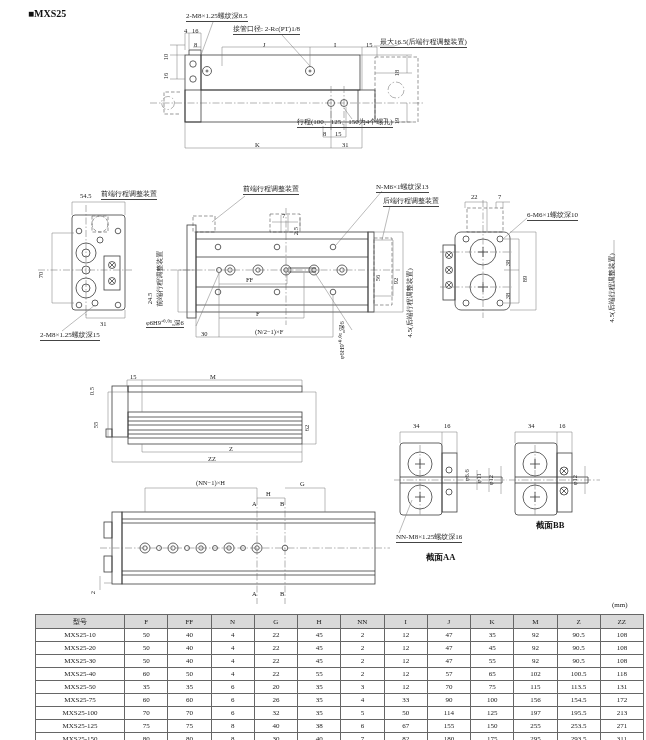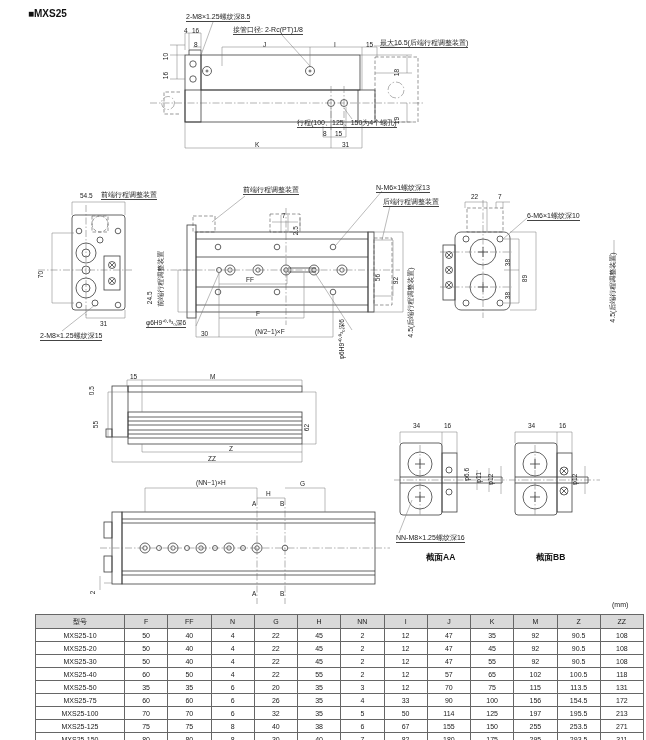--- a/index.html
+++ b/index.html
@@ -1,17 +1,17 @@
 <!DOCTYPE html>
 <html><head>
 <meta charset="utf-8">
 <style>
   html,body{margin:0;padding:0;background:#fff;}
   #page{position:relative;width:646px;height:740px;background:#fff;overflow:hidden;
-        font-family:Liberation Sans, sans-serif;color:#1a1a1a;}
+        font-family:Liberation Serif, serif;color:#1a1a1a;}
   .lbl{position:absolute;font-size:6.5px;line-height:1.1;color:#222;white-space:nowrap;}
   .cjk{font-size:7px;}
   .ul{border-bottom:0.5px solid #444;padding-bottom:0.5px;}
   .v{transform:rotate(-90deg);transform-origin:0 100%;}
   .cap{font-size:8.5px;font-weight:bold;color:#111;}
   #title{position:absolute;left:28px;top:8px;font-size:10px;font-weight:bold;color:#111;}
   #unit{position:absolute;left:612px;top:601px;font-size:7px;}
   svg{position:absolute;overflow:visible;}
   .ln{stroke:#3c3c3c;stroke-width:0.8;fill:none;}
   .dash{stroke:#555;stroke-width:0.6;fill:none;stroke-dasharray:3.5 2;}
@@ -466,21 +466,21 @@
       <line x1="515" y1="432" x2="572" y2="432"></line>
       <line x1="515" y1="432" x2="515" y2="443"></line>
         <line x1="557" y1="432" x2="557" y2="453"></line>
         <line x1="572" y1="432" x2="572" y2="453"></line>
       <line x1="585" y1="466" x2="585" y2="494"></line>
     </g>
   </svg>
   <span class="lbl" style="left:528px;top:422px">34</span>
   <span class="lbl" style="left:559px;top:422px">16</span>
   <span class="lbl v" style="left:578px;top:478px">φ12</span>
-  <span class="lbl cap" style="left:536px;top:553px">截面BB</span>
+  <span class="lbl cap" style="left:536px;top:521px">截面BB</span>
 
   <div id="unit">(mm)</div>
   <table id="dim-table">
     <thead>
         <tr>
           <th>型号</th>
           <th>F</th>
           <th>FF</th>
           <th>N</th>
           <th>G</th>

